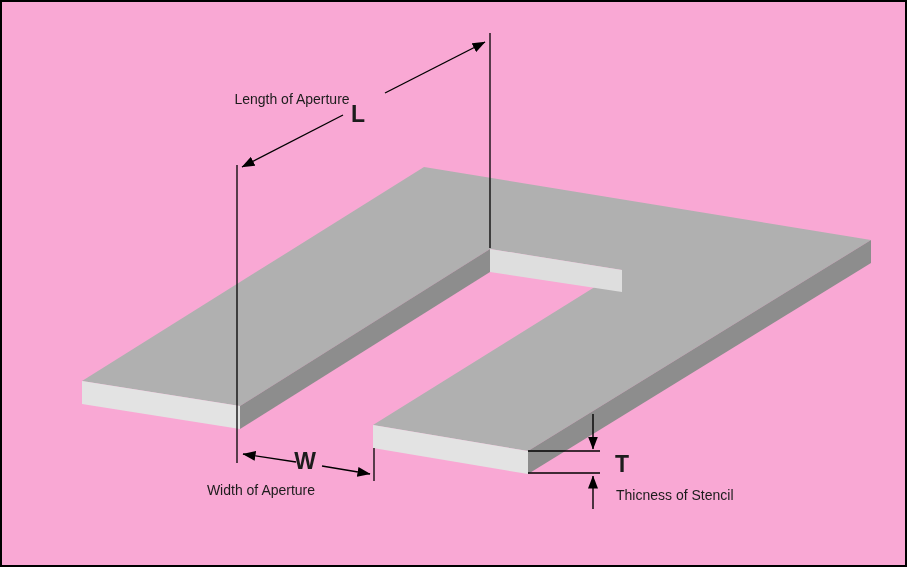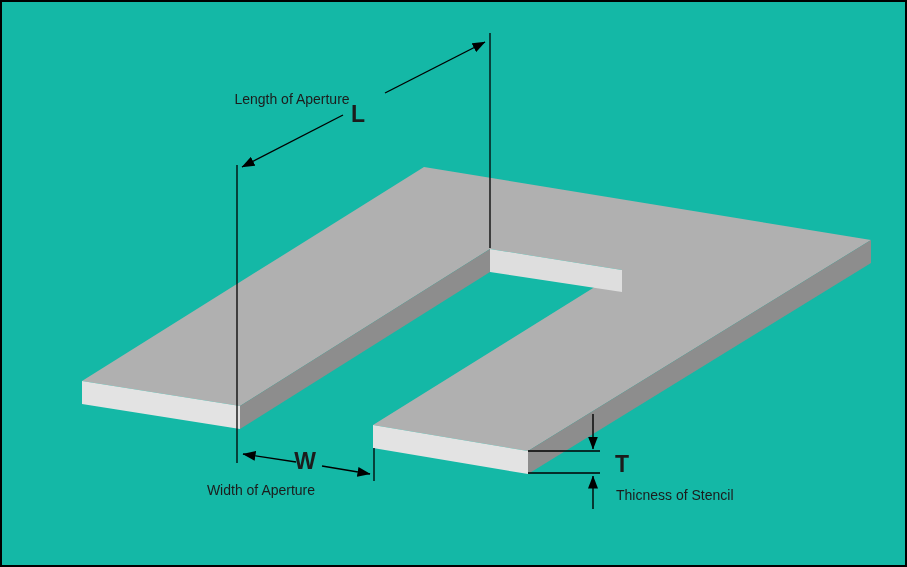--- a/index.html
+++ b/index.html
@@ -5,21 +5,21 @@
   html, body {
     margin: 0;
     padding: 0;
     background: #ffffff;
     font-family: "Liberation Sans", sans-serif;
   }
   .canvas {
     position: relative;
     width: 907px;
     height: 567px;
-    background: #14b8a6;
+    background: #f9a8d4;
     overflow: hidden;
   }
   svg { display: block; }
   .dim-line { stroke-width: 1.4; fill: none; }
   .ext-line { stroke-width: 1.3; fill: none; }
   .face { stroke: none; }
   .label-small {
     font-size: 14px;
     font-weight: normal;
   }

